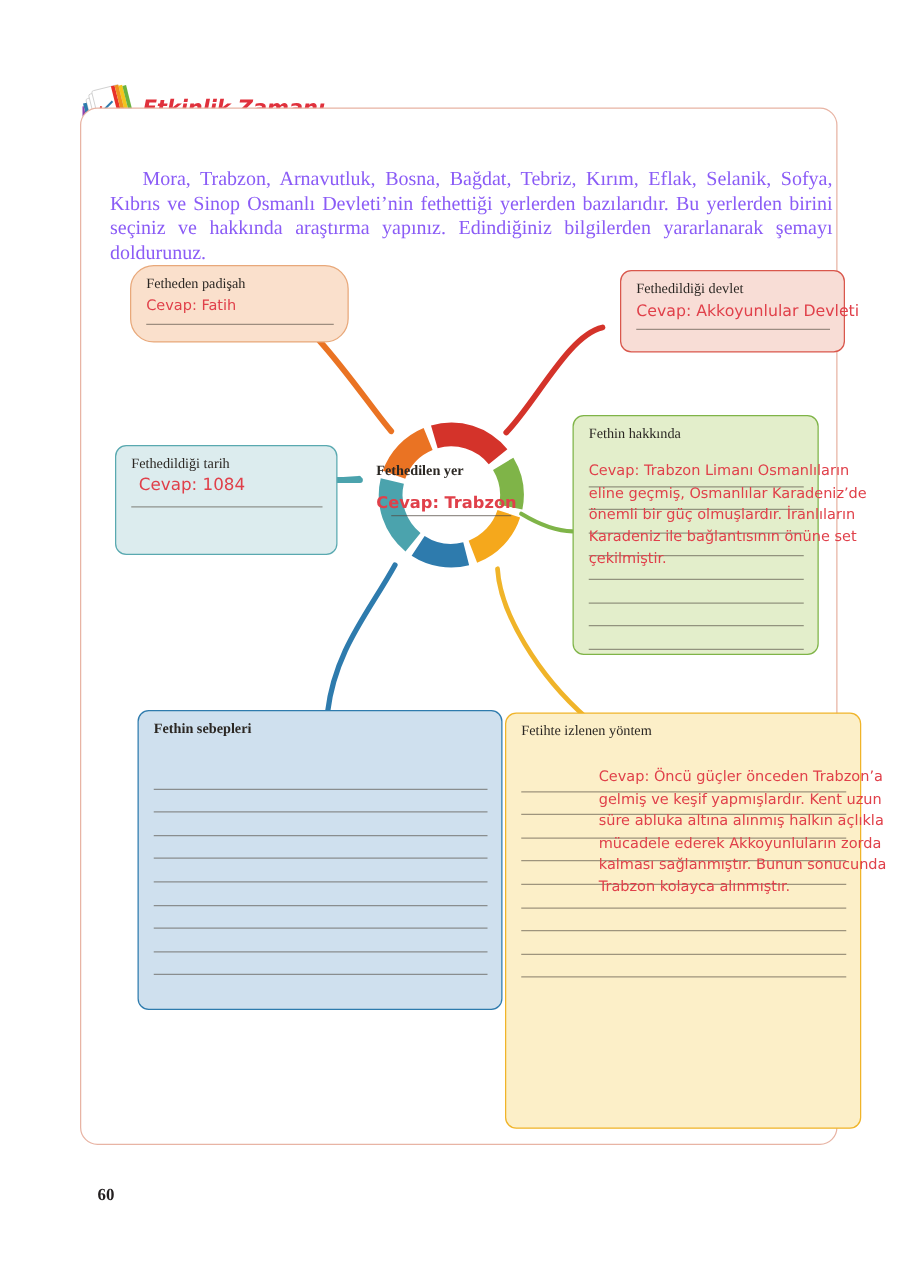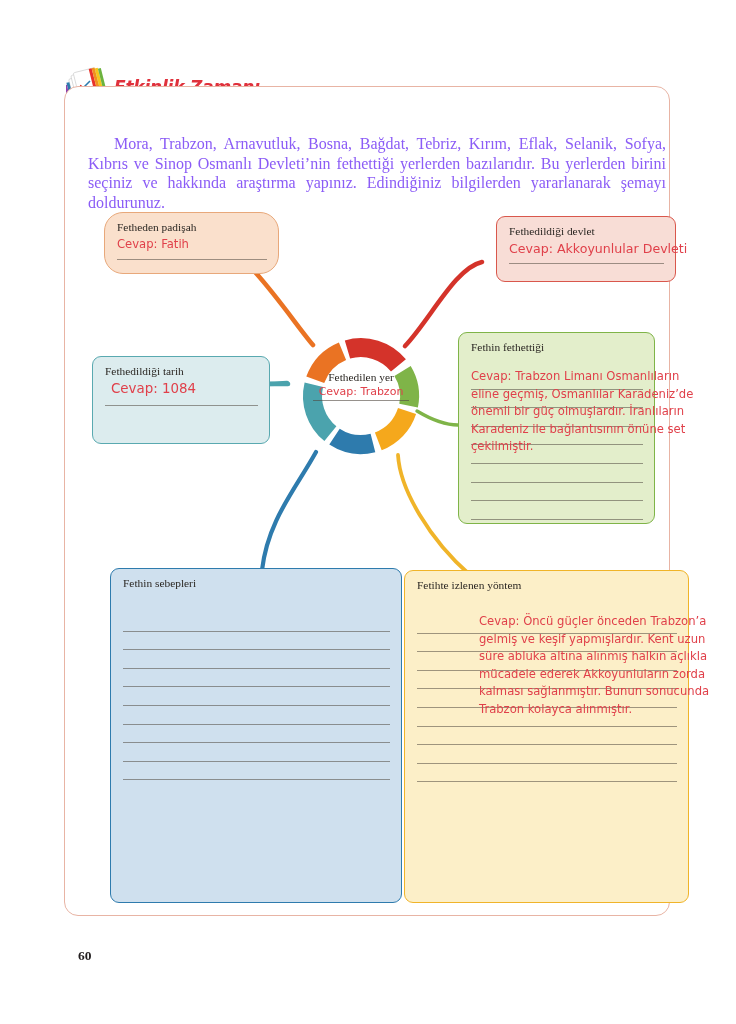--- a/index.html
+++ b/index.html
@@ -116,45 +116,46 @@
   }
   #node-tarih{
     left:92px; top:356px; width:178px; height:88px;
     background:#dcecee; border-color:#59a9b0;
   }
   #node-sonuclar{
     left:458px; top:332px; width:197px; height:192px;
     background:#e3eecb; border-color:#7fb448;
   }
   #node-sebepler{
-    left:110px; top:568px; width:292px; height:335px;
-    background:#cfe0ee; border-color:#2e7bad;
+    left:110px; top:568px; width:292px; height:240px;
+    background:#cfe0ee; border-color:#2e7bad;font-weight:bold;
   }
   #node-yontem{
     left:404px; top:570px; width:285px; height:333px;
     background:#fcefc8; border-color:#f0b429;
   }
 
   
   #center-label{
     position:absolute;
     left:301px; top:371px;
     width:120px;
-    text-align:center;
+    text-align:left;
+    font-weight:bold;
   }
   #center-title{
     font-family:"Liberation Serif", serif;
     font-size:11.4px;
     color:#2b2723;
   }
   #center-answer{
     font-family:"DejaVu Sans", sans-serif;
-    font-size:11px;
+    font-size:13px;
     color:#e0404a;
-    margin-top:2px;
+    margin-top:12px;
   }
   #center-underline{
     width:96px;height:1px;
     border-bottom:1px solid rgba(80,72,64,.6);
     margin:1px auto 0 auto;
   }
 
   
   #page-number{
     position:absolute;
@@ -256,21 +257,21 @@
 
 <div class="node" id="node-tarih">
   <div class="node-label">Fethedildiği tarih</div>
   <div class="rules" style="top:30px;">
     <div class="rule"></div>
   </div>
   <div class="ans" style="margin-top:2px;margin-left:6px;font-size:13.4px;">Cevap: 1084</div>
 </div>
 
 <div class="node" id="node-sonuclar">
-  <div class="node-label">Fethin fethettiği</div>
+  <div class="node-label">Fethin hakkında</div>
   <div class="rules" style="top:38px;">
     <div class="rule"></div>
     <div class="rule"></div>
     <div class="rule"></div>
     <div class="rule"></div>
     <div class="rule"></div>
     <div class="rule"></div>
     <div class="rule"></div>
     <div class="rule"></div>
   </div>

